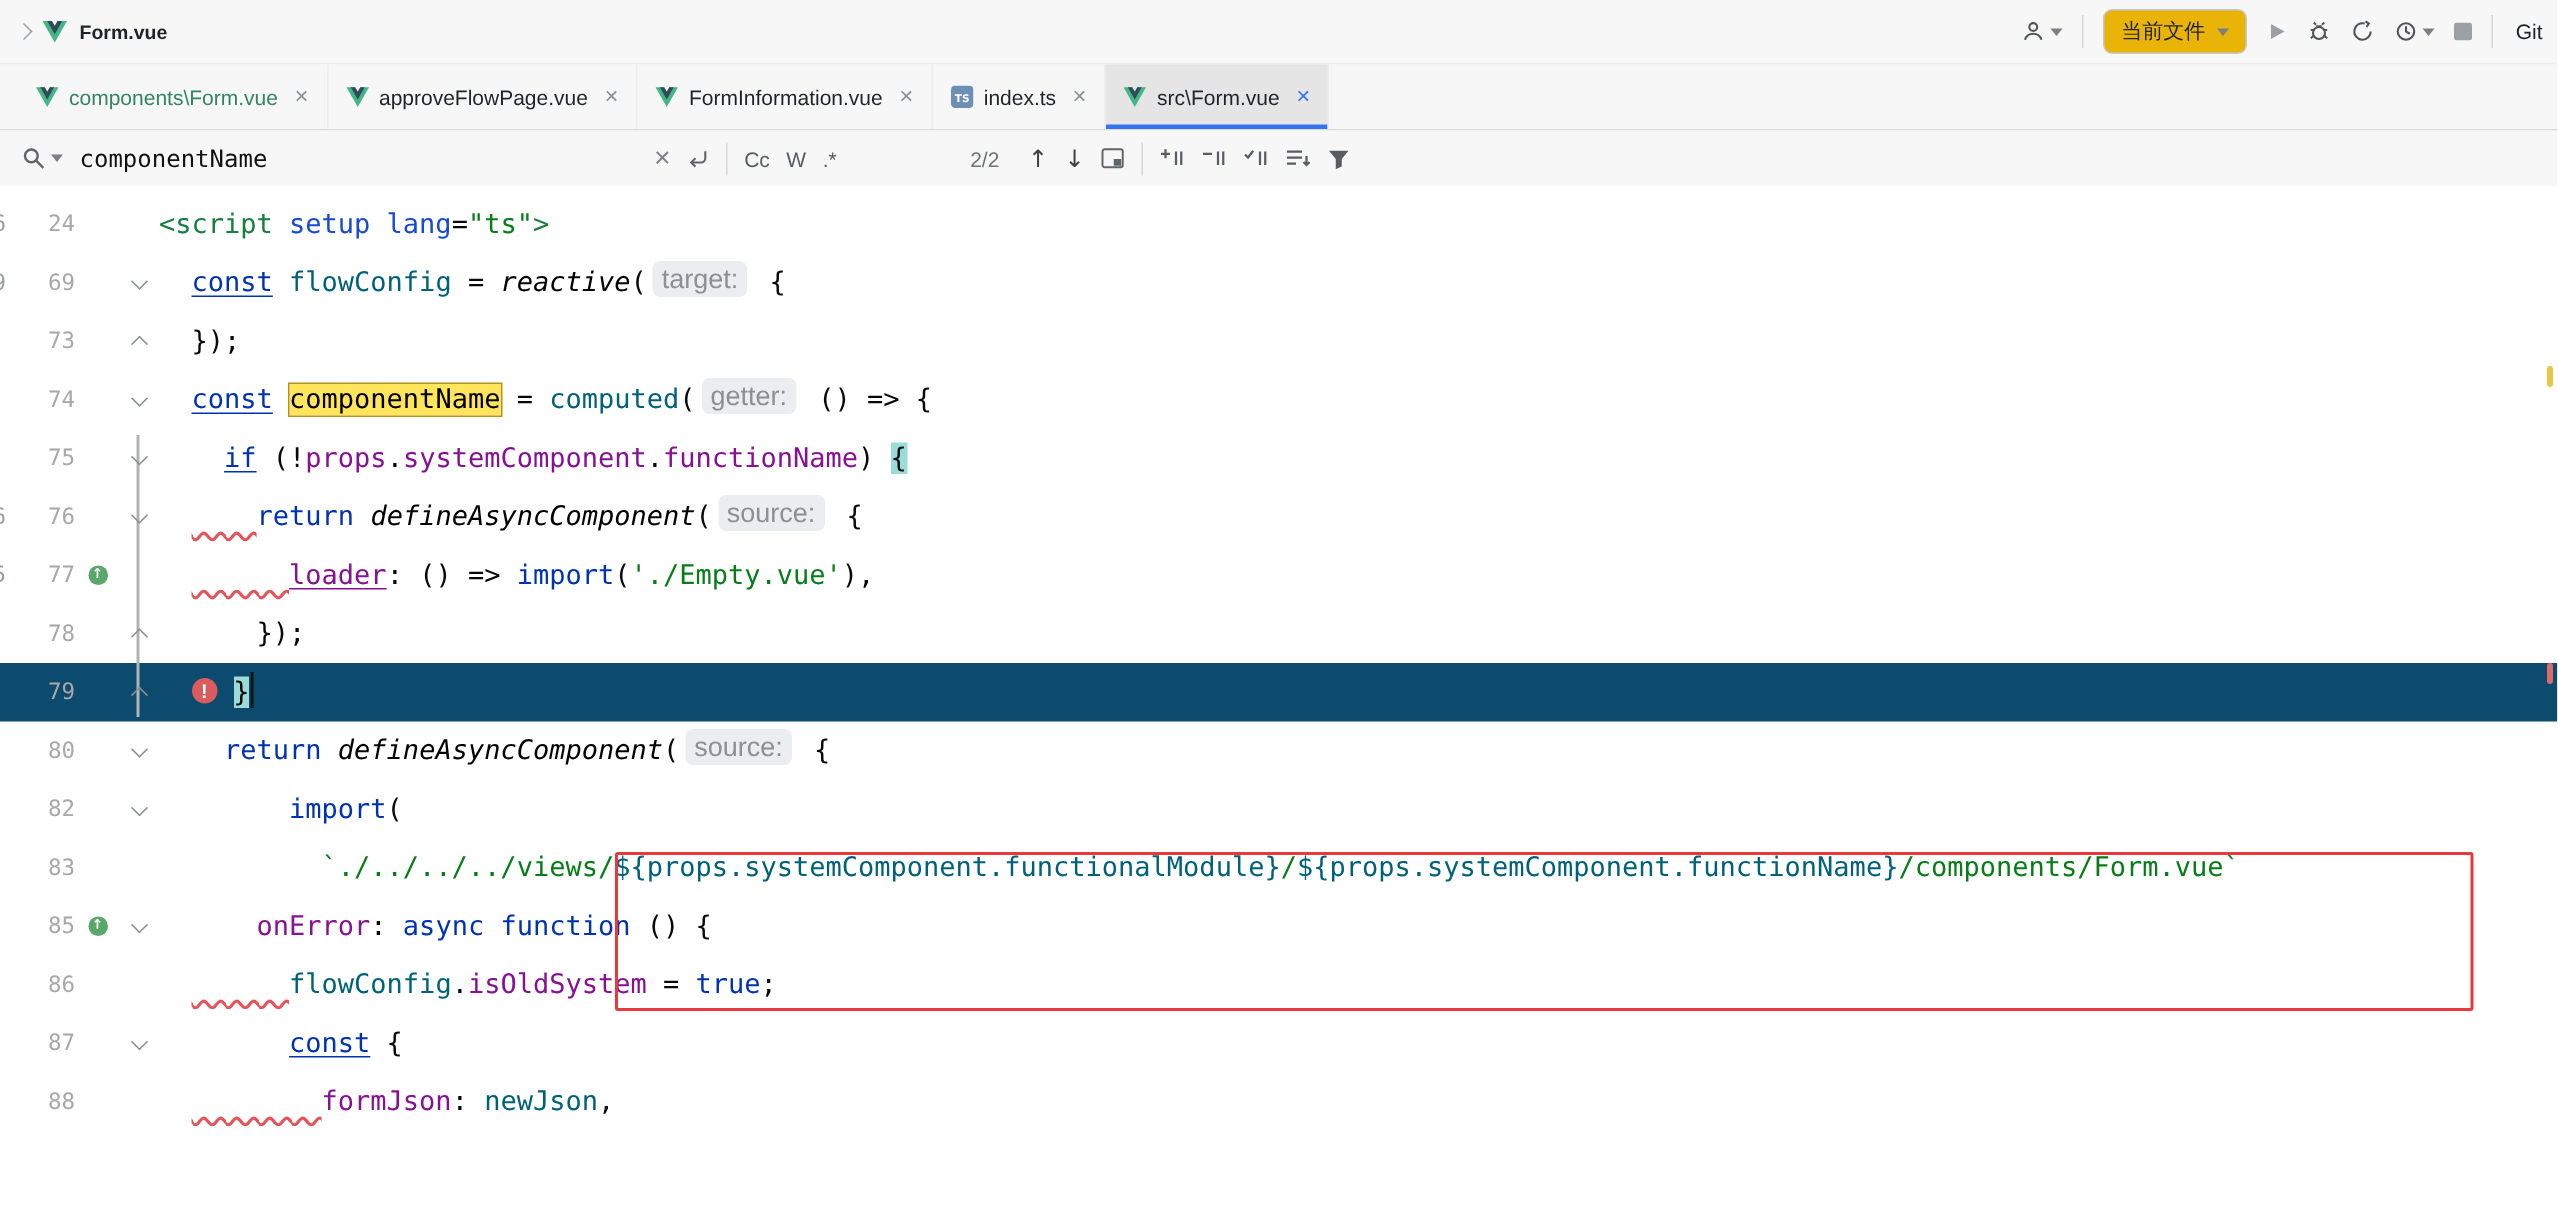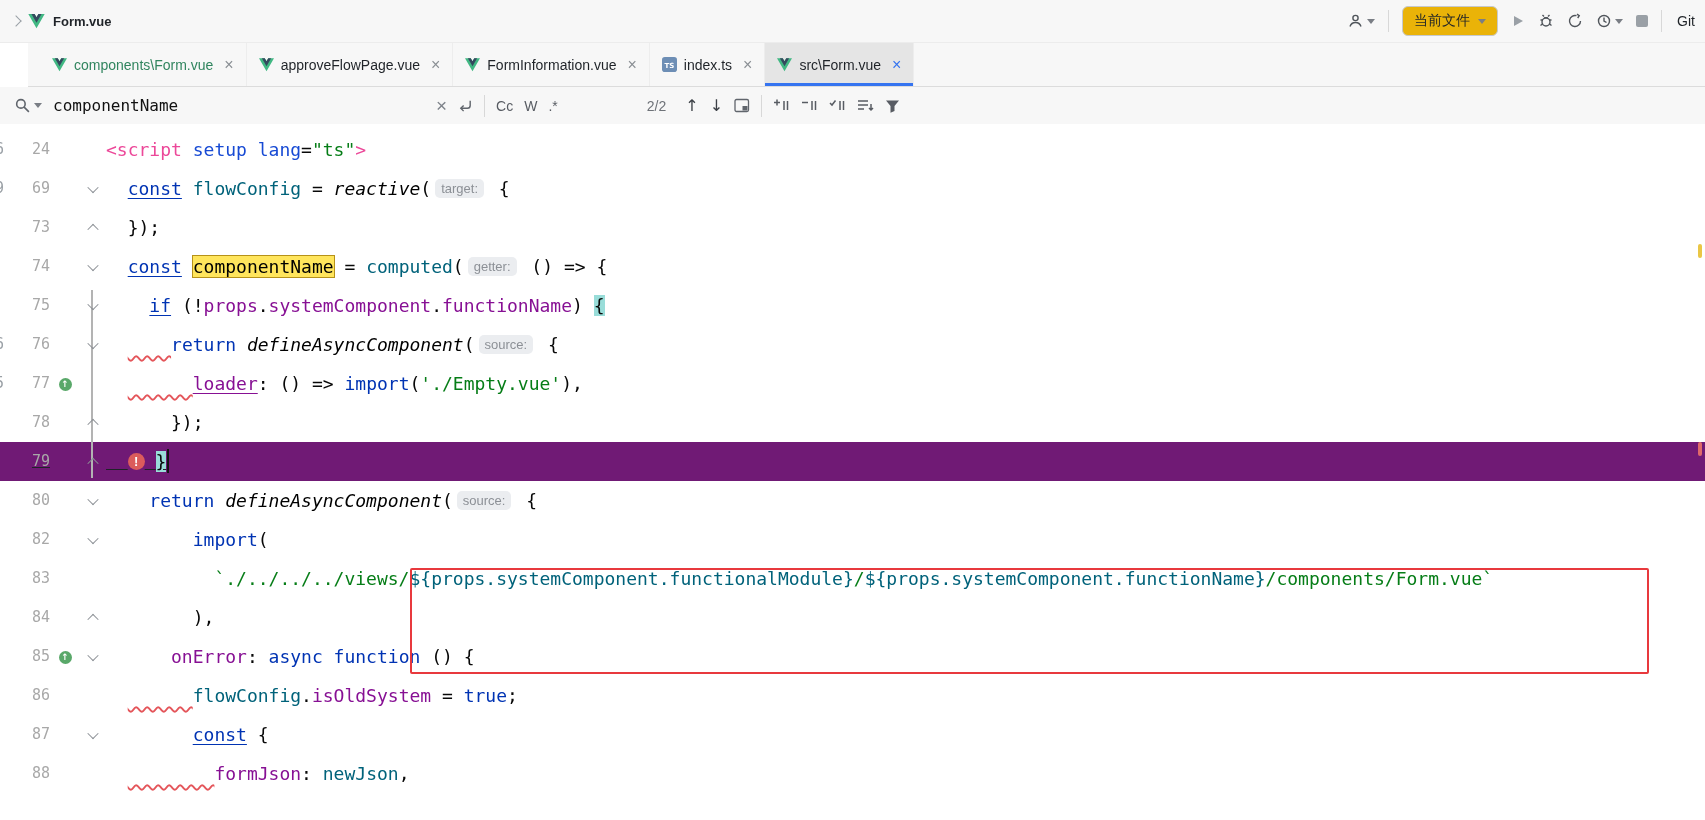--- a/index.html
+++ b/index.html
@@ -12,58 +12,58 @@
   .titlebar{height:42px;background:#f7f7f7;display:flex;align-items:center;padding:0 10px;border-bottom:1px solid #ececec;}
   .titlebar .chevR{width:7px;height:7px;border-right:1.6px solid #9aa0a6;border-top:1.6px solid #9aa0a6;transform:rotate(45deg);margin:0 8px 0 2px;}
   .win-title{font-size:13px;font-weight:bold;margin-left:8px;}
   .tb-right{margin-left:auto;display:flex;align-items:center;gap:13px;}
   .dd{width:0;height:0;border-left:4px solid transparent;border-right:4px solid transparent;border-top:5px solid #7a7e85;display:inline-block;}
   .run-config{display:flex;align-items:center;gap:8px;border:1px solid #c6c9ce;border-radius:6px;height:28px;padding:0 11px;font-size:14px;background:#eab308;}
   .vdiv{width:1px;height:22px;background:#d8d8d8;}
   .tb-icon{display:flex;align-items:center;gap:3px;}
   .git-label{font-size:14px;margin-left:2px;}
   
-  .tabbar{height:44px;background:#f7f7f7;display:flex;align-items:stretch;padding-left:12px;border-bottom:1px solid #dcdcdc;box-sizing:border-box;margin-left:28px;}
+  .tabbar{height:44px;background:#f7f7f7;display:flex;align-items:stretch;padding-left:12px;border-bottom:1px solid #dcdcdc;box-sizing:border-box;}
   .tab{display:flex;align-items:center;gap:7px;padding:0 12px;font-size:14px;position:relative;cursor:default;border-right:1px solid #ededed;}
   .tab.active{background:#e5e5e5;box-shadow:inset 0 -3px 0 #3574f0;}
   .tab .tab-close{color:#8a8f94;font-size:16px;margin-left:4px;}
   .tab.active .tab-close{color:#3574f0;}
   .tab-icon{display:flex;align-items:flex-start;}
   
   .findbar{height:38px;background:#f7f7f7;border-bottom:1px solid #d9d9d9;display:flex;align-items:center;gap:11px;padding:0 14px;box-sizing:border-box;}
   .fb-query{width:372px;font-family:"DejaVu Sans Mono","Liberation Mono",monospace;font-size:16px;color:#111;}
   .fb-btn{font-size:14px;color:#585c63;}
   .fb-x{font-size:19px;color:#7e838a;line-height:1;}
   .fb-count{font-size:14px;color:#6e7278;margin-left:78px;}
   .fb-arrow{font-size:16px;color:#3c4046;font-family:"DejaVu Sans",sans-serif;}
   .fb-group{display:flex;align-items:center;gap:11px;margin-left:8px;}
   
   .editor{position:absolute;top:124px;left:0;right:0;bottom:0;background:#fff;overflow:hidden;}
   .lines{padding-top:6px;}
   .line{display:flex;height:39px;line-height:39px;white-space:pre;}
-  .line.caret-line{background:#701a75;text-decoration:underline;}
+  .line.caret-line{background:#0c4a6e;}
   .g-num{width:50px;flex:none;text-align:right;color:#a8a8a8;font-family:"DejaVu Sans Mono",monospace;font-size:15px;padding-left:8px;box-sizing:border-box;}
   .g-icon{width:30px;flex:none;text-align:center;}
   .g-fold{width:26px;flex:none;display:flex;align-items:center;justify-content:center;}
   .chev{width:7px;height:7px;border-right:1.6px solid #8c9096;border-bottom:1.6px solid #8c9096;display:inline-block;}
   .chev.down{transform:rotate(45deg) translate(-1px,-1px);}
   .chev.up{transform:rotate(-135deg) translate(-1px,-1px);}
   .code{flex:1;font-family:"DejaVu Sans Mono","Liberation Mono",monospace;font-size:18px;color:#080808;}
   .seg{white-space:pre;}
   .kw{color:#0033b3;}
   .fn{color:#00627a;}
   .prop{color:#871094;}
   .str{color:#067d17;}
   .it{color:#000;font-style:italic;}
-  .tag{color:#ec4899;}
+  .tag{color:#15803d;}
   .attr{color:#174ad4;}
   .tplx{color:#00627a;}
   .u{text-decoration:underline;text-underline-offset:3px;}
   .wavy{text-decoration:underline wavy #e4555a 1.5px;text-underline-offset:4px;text-decoration-skip-ink:none;}
-  .inlay{background:#ebedf0;color:#8c9096;border-radius:5px;padding:2px 6px;font-family:"Liberation Sans",sans-serif;font-size:13px;margin:0 4px;position:relative;top:-2px;}
+  .inlay{background:#ebedf0;color:#8c9096;border-radius:5px;padding:2px 6px;font-family:"Liberation Sans",sans-serif;font-size:18px;margin:0 4px;position:relative;top:-2px;}
   .match-cur{background:#ffe55c;outline:1.5px solid #b69219;color:#000;}
   .brace{background:#99ddd9;}
   .caret{display:inline-block;width:2px;height:24px;background:#141414;vertical-align:-5px;margin-left:1px;}
   .err-icon{display:inline-block;width:17px;height:17px;border-radius:50%;background:#db5c5c;position:relative;vertical-align:-2px;}
   .err-icon::after{content:"!";position:absolute;left:0;right:0;top:-11px;text-align:center;color:#fff;font:bold 13px/39px "Liberation Sans",sans-serif;}
   .impl{display:inline-block;width:13px;height:13px;border-radius:50%;background:#59a869;position:relative;vertical-align:middle;}
   .impl::after{content:"↑";position:absolute;left:0;right:0;top:-13px;text-align:center;color:#fff;font:bold 9px/39px "DejaVu Sans",sans-serif;}
   .edge-digit{position:absolute;left:-5px;width:12px;color:#9aa0a6;font-family:"DejaVu Sans Mono",monospace;font-size:15px;line-height:39px;}
   .fold-scope-line{position:absolute;left:91px;top:166px;width:2px;height:188px;background:#b3b3b3;}
   .annotation-box{position:absolute;left:410px;top:444px;width:1235px;height:102px;border:2.5px solid #e8393d;border-radius:2px;pointer-events:none;}
@@ -256,21 +256,20 @@
       <div class="line"><span class="g-num">73</span><span class="g-icon"></span><span class="g-fold"><span class="chev up"></span></span><span class="code"><span class="seg">  });</span></span></div>
       <div class="line"><span class="g-num">74</span><span class="g-icon"></span><span class="g-fold"><span class="chev down"></span></span><span class="code"><span class="seg">  </span><span class="seg kw u">const</span><span class="seg"> </span><span class="seg match-cur">componentName</span><span class="seg"> = </span><span class="seg fn">computed</span><span class="seg">(</span><span class="seg inlay">getter:</span><span class="seg"> () =&gt; {</span></span></div>
       <div class="line"><span class="g-num">75</span><span class="g-icon"></span><span class="g-fold"><span class="chev down"></span></span><span class="code"><span class="seg">    </span><span class="seg kw u">if</span><span class="seg"> (!</span><span class="seg prop">props</span><span class="seg">.</span><span class="seg prop">systemComponent</span><span class="seg">.</span><span class="seg prop">functionName</span><span class="seg">) </span><span class="seg brace">{</span></span></div>
       <div class="line"><span class="g-num">76</span><span class="g-icon"></span><span class="g-fold"><span class="chev down"></span></span><span class="code"><span class="seg">  </span><span class="seg wavy">&nbsp;&nbsp;&nbsp;&nbsp;</span><span class="seg kw">return</span><span class="seg"> </span><span class="seg it">defineAsyncComponent</span><span class="seg">(</span><span class="seg inlay">source:</span><span class="seg"> {</span></span></div>
       <div class="line"><span class="g-num">77</span><span class="g-icon"><span class="impl"></span></span><span class="g-fold"></span><span class="code"><span class="seg">  </span><span class="seg wavy">&nbsp;&nbsp;&nbsp;&nbsp;&nbsp;&nbsp;</span><span class="seg prop u">loader</span><span class="seg">: () =&gt; </span><span class="seg kw">import</span><span class="seg">(</span><span class="seg str">'./Empty.vue'</span><span class="seg">),</span></span></div>
       <div class="line"><span class="g-num">78</span><span class="g-icon"></span><span class="g-fold"><span class="chev up"></span></span><span class="code"><span class="seg">      });</span></span></div>
       <div class="line caret-line"><span class="g-num">79</span><span class="g-icon"></span><span class="g-fold"><span class="chev up"></span></span><span class="code"><span class="seg">  </span><span class="seg err-icon"></span><span class="seg"> </span><span class="seg brace">}</span><span class="seg caret"></span></span></div>
       <div class="line"><span class="g-num">80</span><span class="g-icon"></span><span class="g-fold"><span class="chev down"></span></span><span class="code"><span class="seg">    </span><span class="seg kw">return</span><span class="seg"> </span><span class="seg it">defineAsyncComponent</span><span class="seg">(</span><span class="seg inlay">source:</span><span class="seg"> {</span></span></div>
       <div class="line"><span class="g-num">82</span><span class="g-icon"></span><span class="g-fold"><span class="chev down"></span></span><span class="code"><span class="seg">        </span><span class="seg kw">import</span><span class="seg">(</span></span></div>
       <div class="line"><span class="g-num">83</span><span class="g-icon"></span><span class="g-fold"></span><span class="code"><span class="seg">          </span><span class="seg str">`./../../../views/</span><span class="seg tplx">${props.systemComponent.functionalModule}</span><span class="seg str">/</span><span class="seg tplx">${props.systemComponent.functionName}</span><span class="seg str">/components/Form.vue`</span></span></div>
-      <div class="line"><span class="g-num">84</span><span class="g-icon"></span><span class="g-fold"><span class="chev up"></span></span><span class="code"><span class="seg">        ),</span></span></div>
       <div class="line"><span class="g-num">85</span><span class="g-icon"><span class="impl"></span></span><span class="g-fold"><span class="chev down"></span></span><span class="code"><span class="seg">      </span><span class="seg prop">onError</span><span class="seg">: </span><span class="seg kw">async</span><span class="seg"> </span><span class="seg kw">function</span><span class="seg"> () {</span></span></div>
       <div class="line"><span class="g-num">86</span><span class="g-icon"></span><span class="g-fold"></span><span class="code"><span class="seg">  </span><span class="seg wavy">&nbsp;&nbsp;&nbsp;&nbsp;&nbsp;&nbsp;</span><span class="seg fn">flowConfig</span><span class="seg">.</span><span class="seg prop">isOldSystem</span><span class="seg"> = </span><span class="seg kw">true</span><span class="seg">;</span></span></div>
       <div class="line"><span class="g-num">87</span><span class="g-icon"></span><span class="g-fold"><span class="chev down"></span></span><span class="code"><span class="seg">        </span><span class="seg kw u">const</span><span class="seg"> {</span></span></div>
       <div class="line"><span class="g-num">88</span><span class="g-icon"></span><span class="g-fold"></span><span class="code"><span class="seg">  </span><span class="seg wavy">&nbsp;&nbsp;&nbsp;&nbsp;&nbsp;&nbsp;&nbsp;&nbsp;</span><span class="seg prop">formJson</span><span class="seg">: </span><span class="seg fn">newJson</span><span class="seg">,</span></span></div>
     </div>
   <div class="annotation-box" style="border-color: rgb(232, 57, 61);"></div>
   <div class="stripe-mark yellow"></div>
   <div class="stripe-mark red"></div>
 <span class="edge-digit" style="top: 6px;">6</span>
     <span class="edge-digit" style="top: 45px;">9</span>

